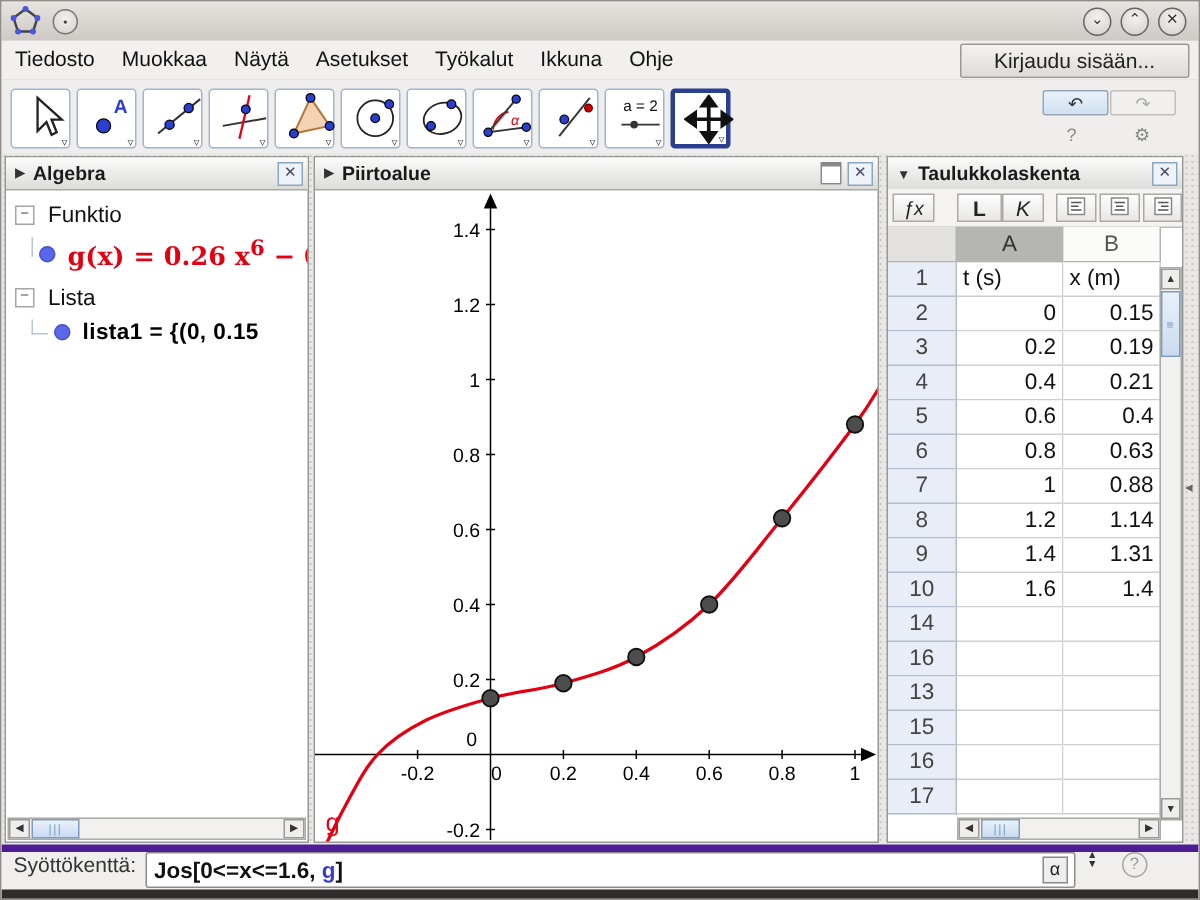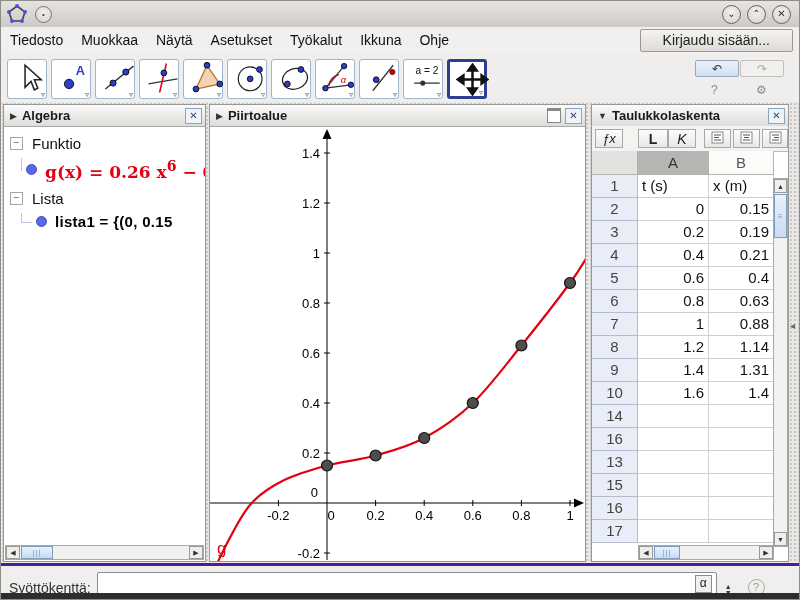--- a/index.html
+++ b/index.html
@@ -78,21 +78,21 @@
   .ss-row{display:flex;height:23px;}
   .ss-rn{width:46px;background:#e9edf7;border:1px solid #b5bccb;border-width:0 1px 1px 0;box-sizing:border-box;
     text-align:center;color:#444;line-height:22px;}
   .ss-cell{box-sizing:border-box;border:1px solid #cfcfcd;border-width:0 1px 1px 0;background:#fff;
     color:#111;line-height:22px;padding:0 4px;white-space:nowrap;overflow:hidden;}
   .ss-ca{width:71px;} .ss-cb{width:65px;}
   .num{text-align:right;} .txt{text-align:left;}
   .gutter-arrow{position:absolute;font-size:10px;color:#666;}
   
   .inputbar{position:absolute;left:0;top:562px;width:100%;height:30px;background:#f0efed;
-    border-top:3px solid #4c1d95;display:flex;align-items:flex-end;}
+    border-top:5px solid #4c1d95;display:flex;align-items:flex-start;}
   .ib-label{font-size:14px;color:#333;margin-left:8px;}
   .ib-field{position:relative;margin-left:6px;width:618px;height:22px;background:#fff;
     border:1px solid #8d8d8a;border-radius:2px;display:flex;align-items:center;}
   .ib-text{font-size:15px;font-weight:bold;color:#111;margin-left:5px;white-space:pre;}
   .ib-g{color:#3d3dcc;}
   .alpha-btn{position:absolute;right:4px;top:2px;width:15px;height:16px;border:1px solid #8a8a88;
     background:#efefed;font-size:12px;line-height:15px;text-align:center;color:#222;}
   .spinner{display:flex;flex-direction:column;margin-left:8px;font-size:7px;color:#333;line-height:6px;}
   .ib-help{margin-left:16px;width:15px;height:15px;border-radius:50%;border:1px solid #a5a5a2;color:#9a9a97;
     font-size:11px;line-height:14px;text-align:center;}
@@ -446,20 +446,21 @@
         <span class="sc-btn" style="right:0;top:0;width:14px;height:13px;line-height:12px;">▶</span>
       </div>
     </div>
 
     <div class="gutter-arrow" style="left:789px;top:218px;">◂</div>
   </div>
 
   <div class="inputbar">
     <span class="ib-label">Syöttökenttä:</span>
     <div class="ib-field">
+      <span class="ib-text"><span>Jos[0&lt;=x&lt;=1.6, </span><span class="ib-g">g</span><span>]</span></span>
       <span class="alpha-btn">α</span>
     </div>
     <span class="spinner">
         <span>▲</span>
         <span>▼</span>
       </span>
     <span class="ib-help">?</span>
   </div>
 
   <div class="bottomstrip"></div>

